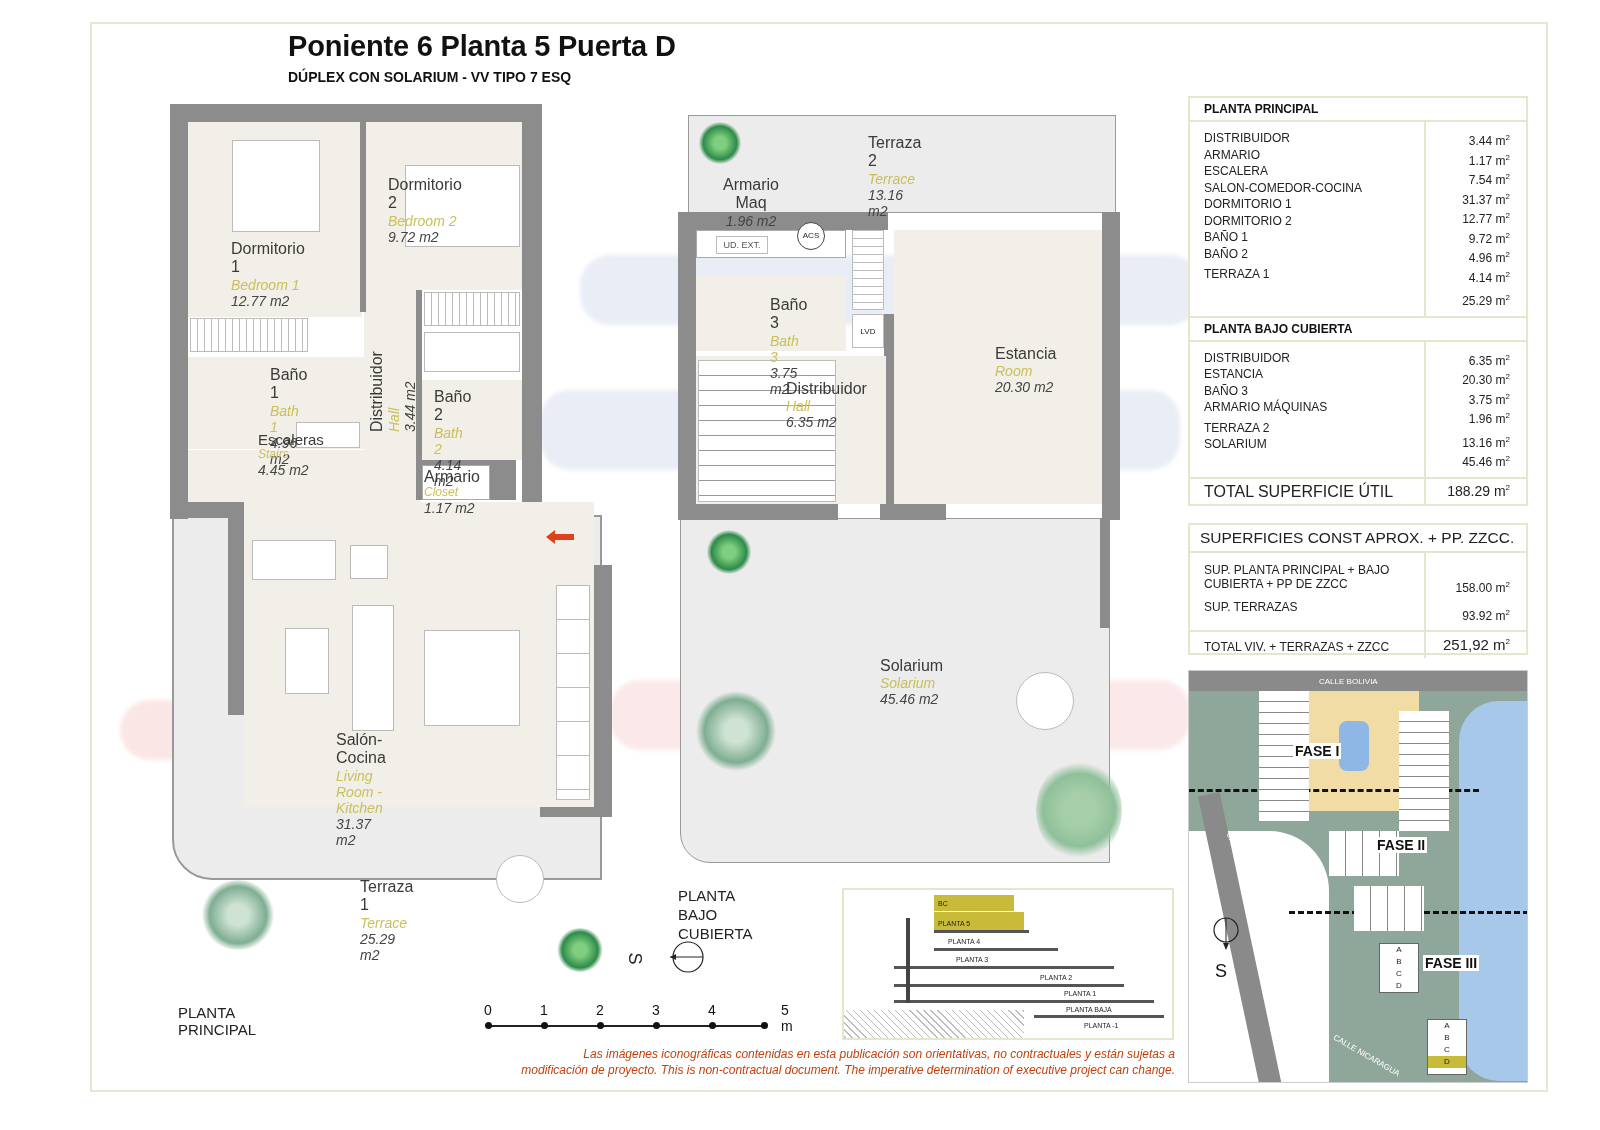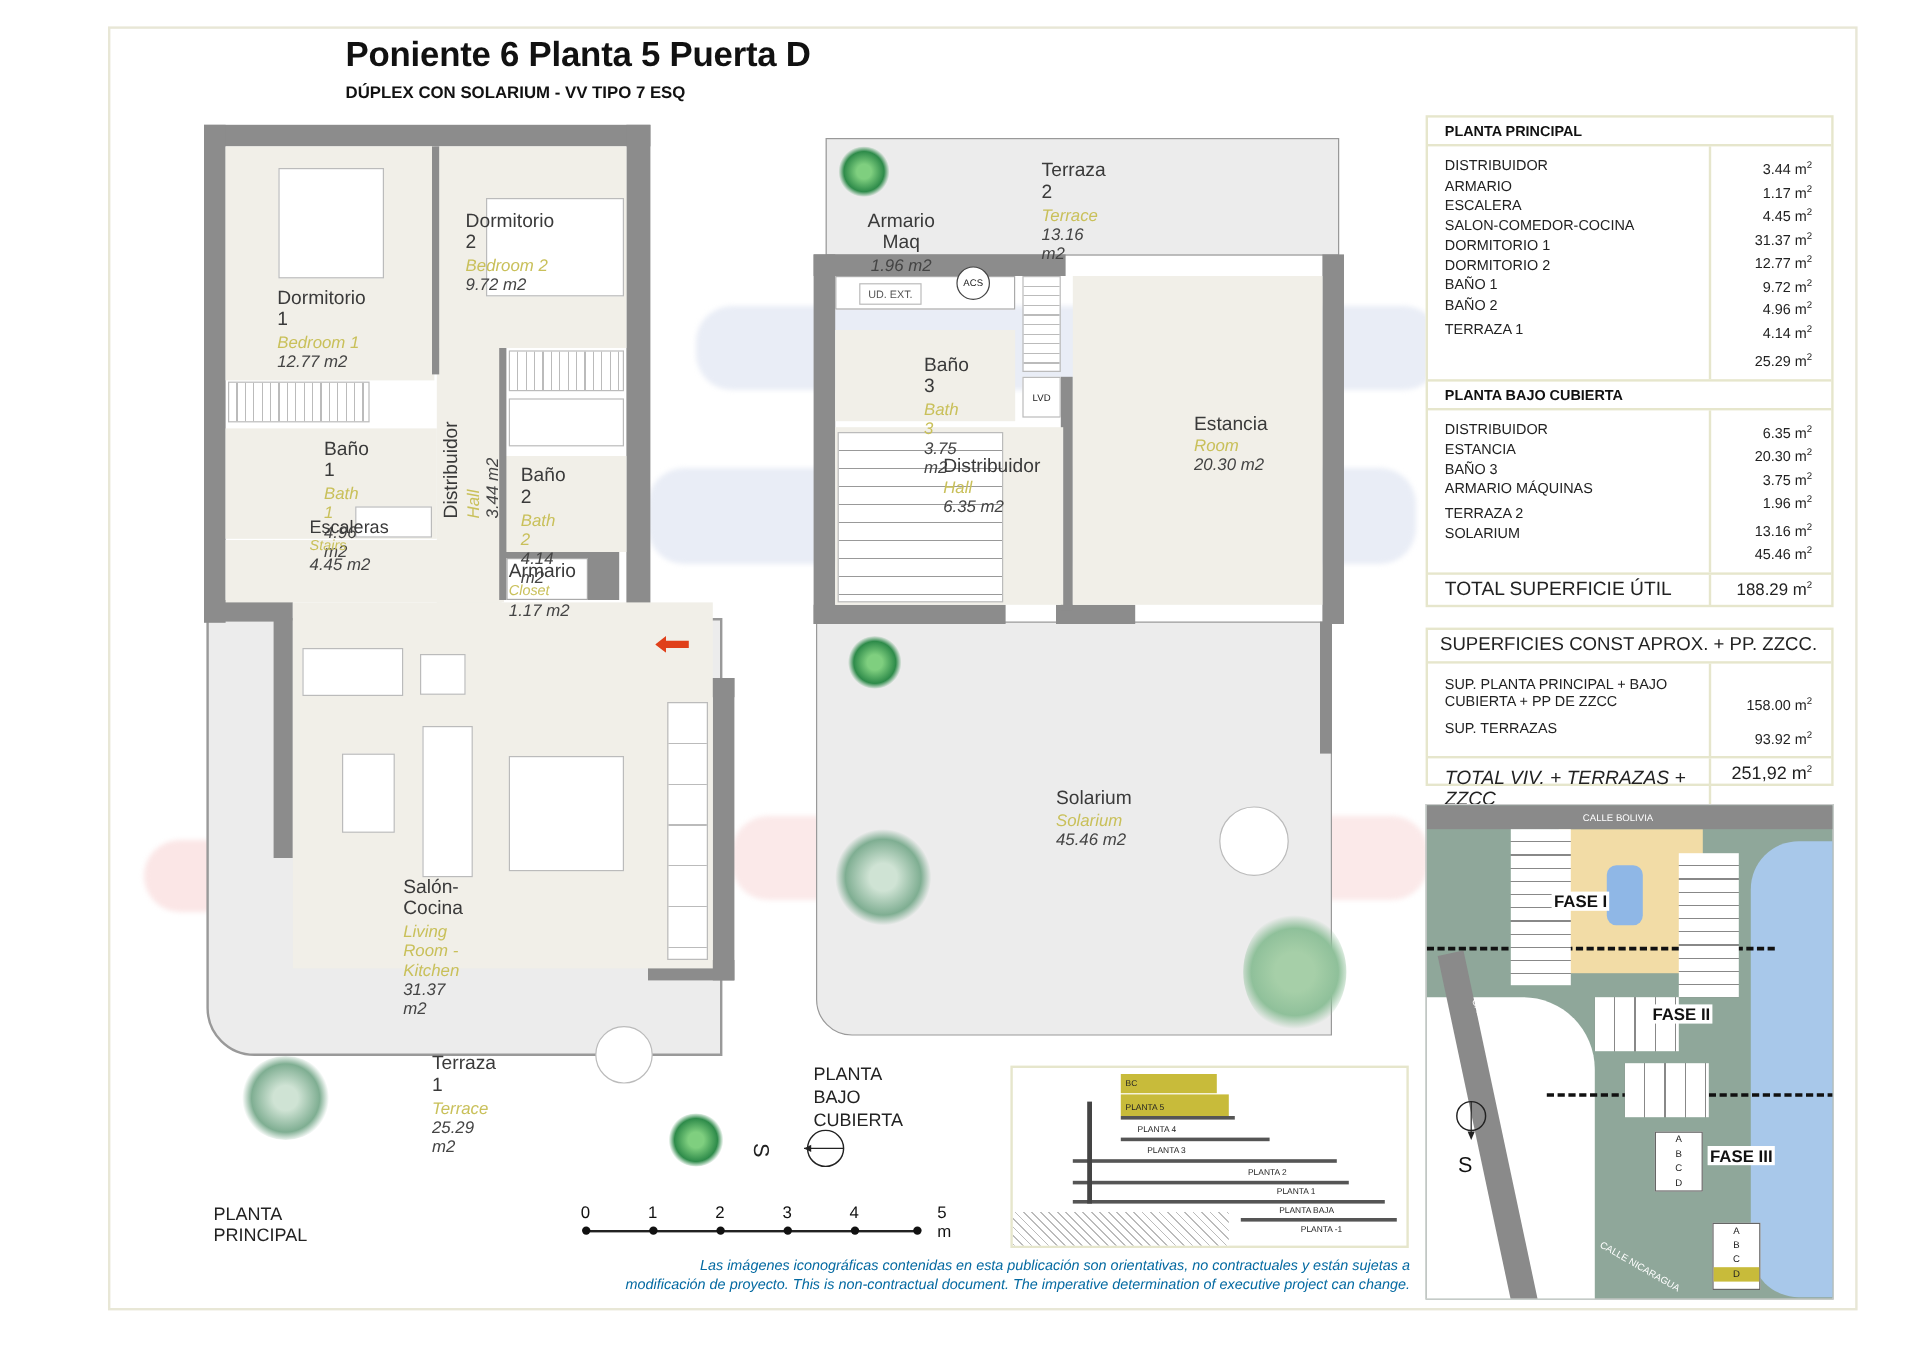--- a/index.html
+++ b/index.html
@@ -28,21 +28,21 @@
   .row-t { font-size: 12px; line-height: 16.5px; color: #222; white-space: nowrap; }
   .row-v { font-size: 12px; line-height: 16.5px; color: #222; white-space: nowrap; }
   .row-gap { margin-top: 4px; }
   sup { font-size: 8px; }
   .total-row { display: flex; }
   .total-row .l { flex: 1; padding: 4px 14px; font-size: 16px; border-right: 2px solid #e6e6cc; }
   .total-row .r { width: 100px; padding: 4px 16px 4px 0; text-align: right; font-size: 14px; }
   .plant { position: absolute; border-radius: 50%; }
   .caption { font-size: 15px; color: #222; }
   .scale-tick { position: absolute; font-size: 14px; color: #111; }
-  .disclaimer { left: 440px; top: 1046px; width: 735px; text-align: right; font-size: 12px; font-style: italic; color: #0369a1; line-height: 16px; }
+  .disclaimer { left: 440px; top: 1046px; width: 735px; text-align: right; font-size: 12px; font-style: italic; color: #c2410c; line-height: 16px; }
   .sitemap { left: 1188px; top: 670px; width: 340px; height: 413px; background: #8fa79a; overflow: hidden; border: 1px solid #ccc; }
   .section { left: 842px; top: 888px; width: 332px; height: 152px; border: 2px solid #e6e6cc; background: #fff; overflow: hidden; }
   .sec-floor { position: absolute; height: 3px; background: #555; }
   .sec-lbl { position: absolute; font-size: 7px; color: #222; }
   .fase { position: absolute; background: #fff; font-weight: bold; font-size: 14px; padding: 0 2px; color: #111; }
   .street { position: absolute; font-size: 8px; color: #333; }
 </style>
 </head>
 <body>
 
@@ -276,21 +276,21 @@
       <div class="row-t">SALON-COMEDOR-COCINA</div>
       <div class="row-t">DORMITORIO 1</div>
       <div class="row-t">DORMITORIO 2</div>
       <div class="row-t">BAÑO 1</div>
       <div class="row-t">BAÑO 2</div>
       <div class="row-t row-gap">TERRAZA 1</div>
     </div>
     <div class="tbl-col-r">
       <div class="row-v"><span>3.44 m</span><sup>2</sup></div>
       <div class="row-v"><span>1.17 m</span><sup>2</sup></div>
-      <div class="row-v"><span>4.45 m</span><sup>2</sup></div>
+      <div class="row-v"><span>7.54 m</span><sup>2</sup></div>
       <div class="row-v"><span>31.37 m</span><sup>2</sup></div>
       <div class="row-v"><span>12.77 m</span><sup>2</sup></div>
       <div class="row-v"><span>9.72 m</span><sup>2</sup></div>
       <div class="row-v"><span>4.96 m</span><sup>2</sup></div>
       <div class="row-v"><span>4.14 m</span><sup>2</sup></div>
       <div class="row-v row-gap"><span>25.29 m</span><sup>2</sup></div>
     </div>
   </div>
   <div class="tbl-sub">PLANTA BAJO CUBIERTA</div>
   <div class="tbl-body">
@@ -324,21 +324,21 @@
       <div class="row-t" style="line-height:14px;">SUP. PLANTA PRINCIPAL + BAJO</div>
       <div class="row-t" style="line-height:14px;">CUBIERTA + PP DE ZZCC</div>
       <div class="row-t" style="margin-top:8px;">SUP. TERRAZAS</div>
     </div>
     <div class="tbl-col-r" style="padding-top:24px;">
       <div class="row-v"><span>158.00 m</span><sup>2</sup></div>
       <div class="row-v" style="margin-top:8px;"><span>93.92 m</span><sup>2</sup></div>
     </div>
   </div>
   <div class="total-row">
-    <div class="l" style="font-size:16px;padding-top:8px;font-style:italic;">TOTAL VIV. + TERRAZAS + ZZCC</div>
+    <div class="l" style="font-size:12px;padding-top:8px;">TOTAL VIV. + TERRAZAS + ZZCC</div>
     <div class="r" style="font-size:15px;"><span>251,92 m</span><sup>2</sup></div>
   </div>
 </div>
 
 <div class="abs sitemap">
   <div class="abs" style="left:0;top:160px;width:140px;height:260px;background:#fff;border-radius:0 60px 0 0;"></div>
   <div class="abs" style="left:270px;top:30px;width:80px;height:380px;background:#a8c8ea;border-radius:40px 0 0 40px;"></div>
   <div class="abs" style="left:110px;top:20px;width:120px;height:120px;background:#f2dca6;"></div>
   <div class="abs" style="left:150px;top:50px;width:30px;height:50px;background:#8fb7e6;border-radius:8px;"></div>
   <div class="abs" style="left:0;top:0;width:340px;height:20px;background:#8a8a8a;"></div>

